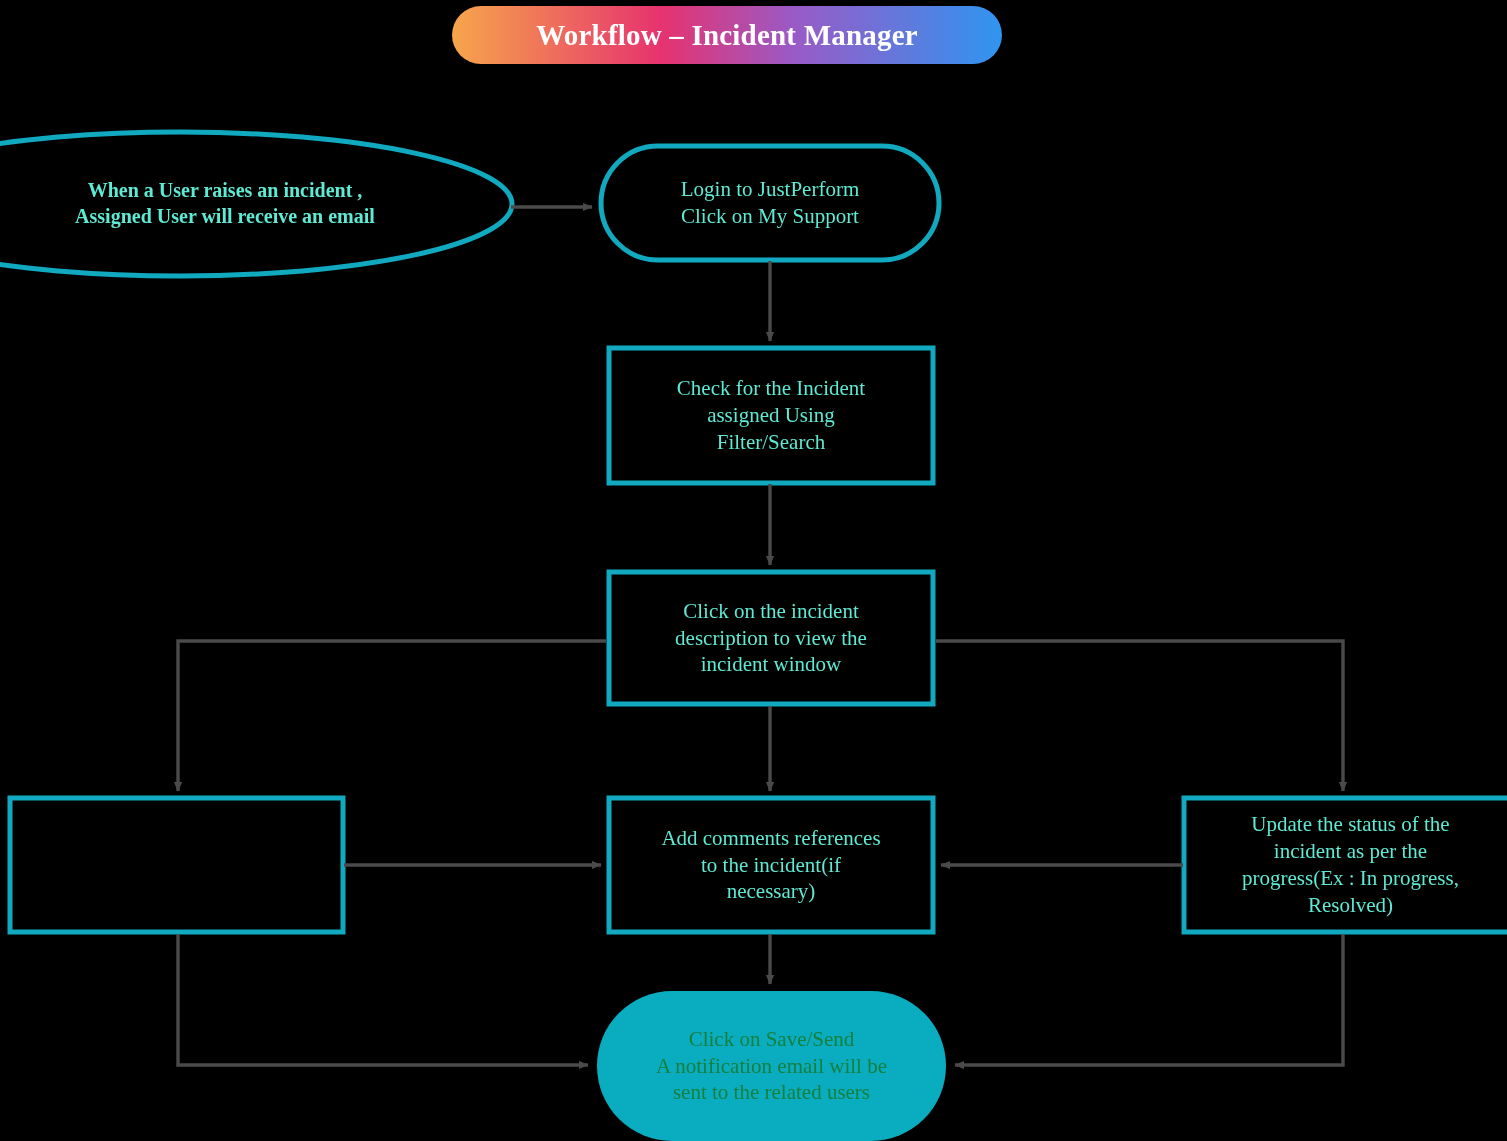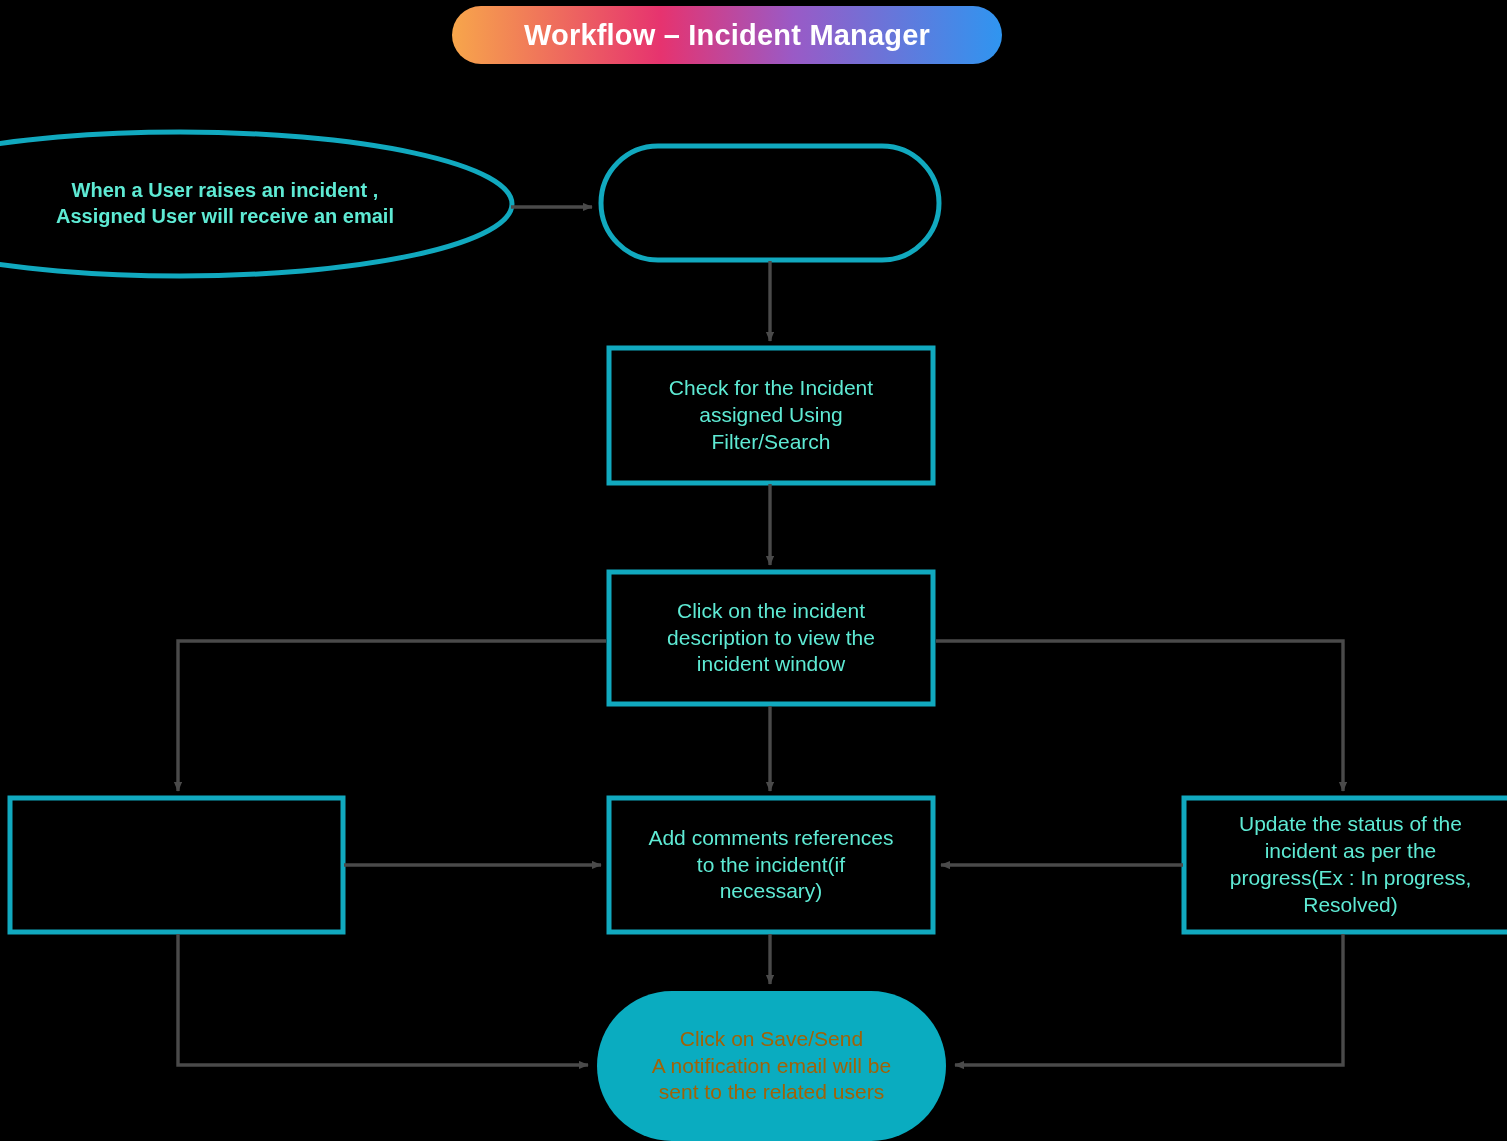--- a/index.html
+++ b/index.html
@@ -8,20 +8,21 @@
     height: 1141px;
     background: #000000;
     overflow: hidden;
     font-family: "Liberation Sans", sans-serif;
   }
   #canvas {
     position: relative;
     width: 1476px;
     height: 1141px;
     background: #000000;
+    font-family: Liberation Serif, serif;
   }
   svg.layer {
     position: absolute;
     top: 0; left: 0;
     width: 1507px;
     height: 1141px;
     pointer-events: none;
   }
 
   
@@ -58,21 +59,21 @@
     display: flex;
     align-items: center;
     justify-content: center;
     text-align: center;
     color: #5eead4;
     font-size: 21px;
     line-height: 1.28;
     white-space: pre-line;
     padding: 4px 10px;
   }
-  .node.filled { color: #a16207; }
+  .node.filled { color: #15803d; }
   .node-ellipse {
     font-weight: bold;
     font-size: 20px;
   }
 </style>
 </head>
 <body>
 
 <div id="canvas">
 
@@ -136,20 +137,24 @@
 
       <path d="M1343,934 L1343,1065 L955,1065" marker-end="url(#arrow)"></path>
     </g>
   </svg>
 
   <div class="node node-ellipse" style="left:10px; top:168px; width:430px; height:72px;">
     <span>When a User raises an incident ,
 Assigned User will receive an email</span>
   </div>
 
+  <div class="node" style="left:601px; top:147px; width:338px; height:112px;">
+    <span>Login to JustPerform
+Click on My Support</span>
+  </div>
 
   <div class="node" style="left:609px; top:572px; width:324px; height:132px;">
     <span>Click on the incident
 description to view the
 incident window</span>
   </div>
 
   <div class="node" style="left:609px; top:348px; width:324px; height:135px;">
     <span>Check for the Incident
 assigned Using

